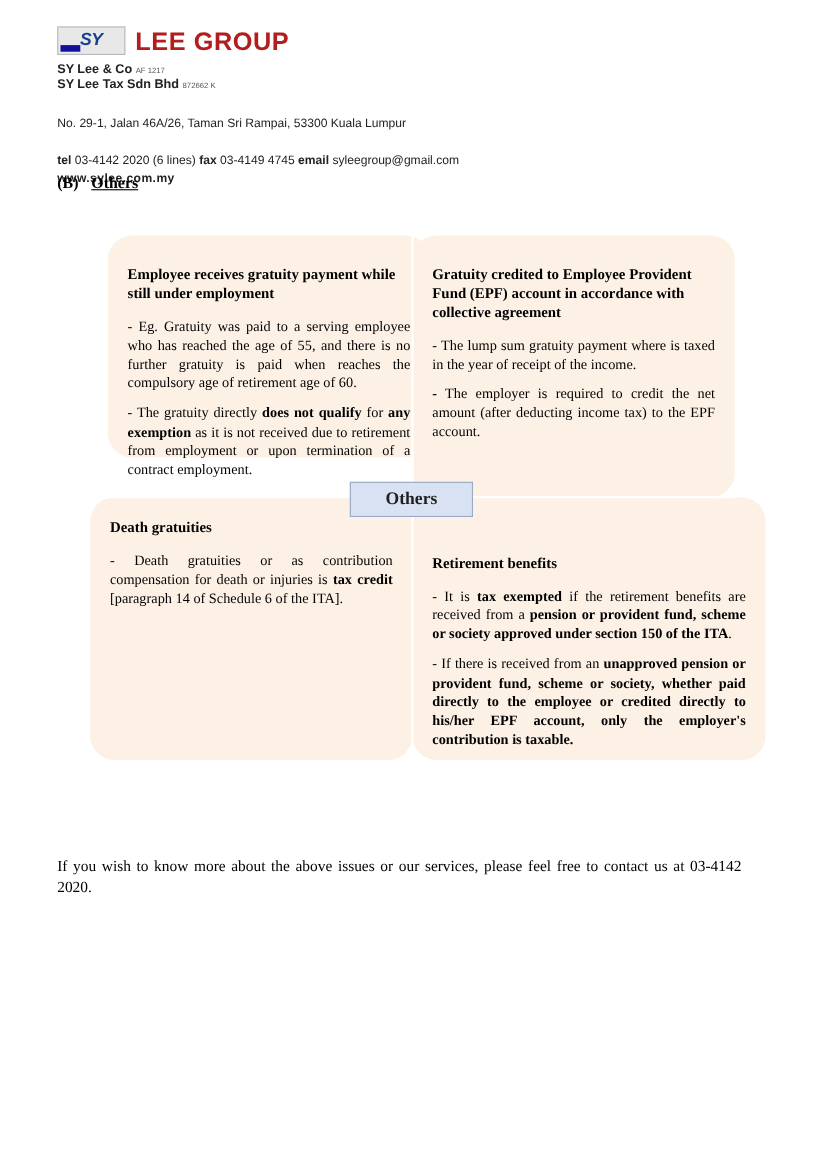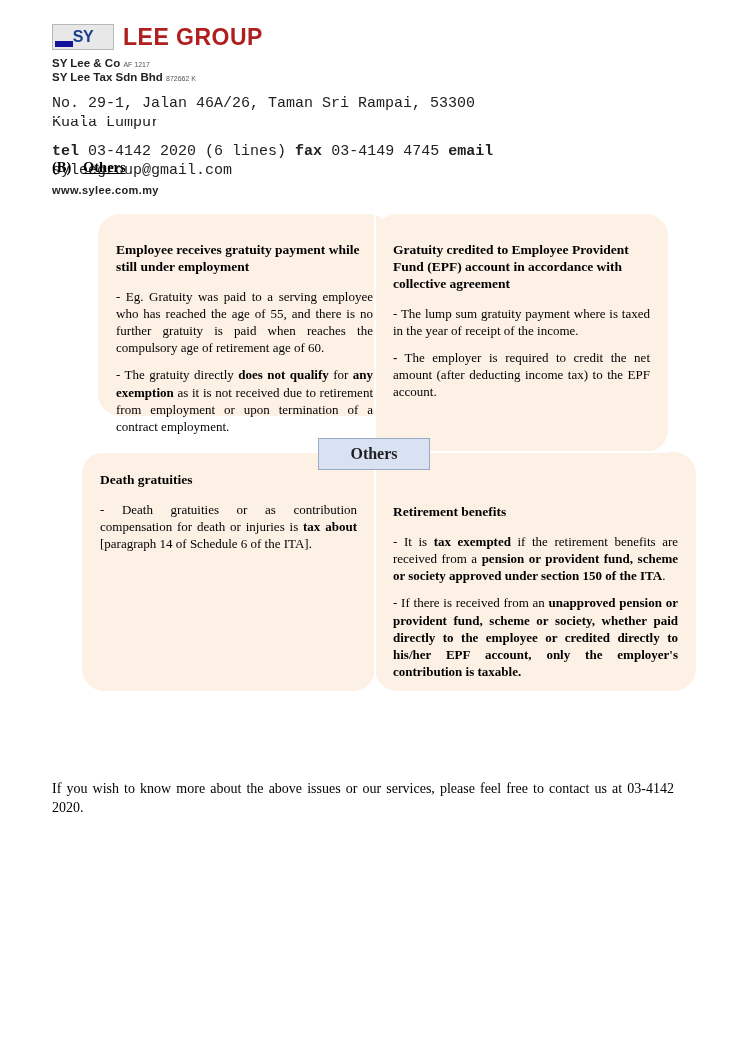--- a/index.html
+++ b/index.html
@@ -35,20 +35,21 @@
     border: 1px solid #b8b8b8;
     position: relative;
     margin-right: 9px;
     display: flex;
     align-items: center;
     justify-content: center;
   }
   .lh-logo .sy {
     font-family: "Liberation Sans", sans-serif;
     font-weight: bold;
+    font-style: italic;
     font-size: 16px;
     color: #1a3f8f;
     letter-spacing: -0.5px;
   }
   .lh-logo .bar {
     position: absolute;
     left: 2px;
     bottom: 2px;
     width: 18px;
     height: 6px;
@@ -69,24 +70,24 @@
     color: #222;
     margin-top: 6px;
     line-height: 1.25;
   }
   .lh-line2 .reg {
     font-weight: normal;
     font-size: 7px;
     color: #555;
   }
   .lh-line3 {
-    font-family: Liberation Mono, monospace;
-    font-size: 15px;
+    font-family: Liberation Sans, sans-serif;
+    font-size: 11px;
     color: #222;
-    margin-top: 9px;
+    margin-top: 20px;
     line-height: 1.3;
   }
   .lh-line3 b { font-weight: bold; }
   .lh-web {
     font-family: "Liberation Sans", sans-serif;
     font-weight: bold;
     font-size: 11px;
     color: #222;
     margin-top: 3px;
     letter-spacing: 0.4px;
@@ -254,21 +255,21 @@
   </div>
 
   <div class="cell tr">
     <h4>Gratuity credited to Employee Provident Fund (EPF) account in accordance with collective agreement</h4>
     <p>- The lump sum gratuity payment where is taxed in the year of receipt of the income.</p>
     <p><b>-</b><span> The employer is required to credit the net amount (after deducting income tax) to the EPF account.</span></p>
   </div>
 
   <div class="cell bl">
     <h4>Death gratuities</h4>
-    <p><span>- Death gratuities or as contribution compensation for death or injuries is </span><b>tax about</b><span> [paragraph 14 of Schedule 6 of the ITA].</span></p>
+    <p><span>- Death gratuities or as contribution compensation for death or injuries is </span><b>tax credit</b><span> [paragraph 14 of Schedule 6 of the ITA].</span></p>
   </div>
 
   <div class="cell br">
     <h4>Retirement benefits</h4>
     <p><span>- It is </span><b>tax exempted</b><span> if the retirement benefits are received from a </span><b>pension or provident fund, scheme or society approved under section 150 of the ITA</b><span>.</span></p>
     <p><span>- If there is received from an </span><b>unapproved pension or provident fund, scheme or society, whether paid directly to the employee or credited directly to his/her EPF account, only the employer's contribution is taxable.</b></p>
   </div>
 
   <div class="divider-v"></div>
   <div class="divider-h"></div>

